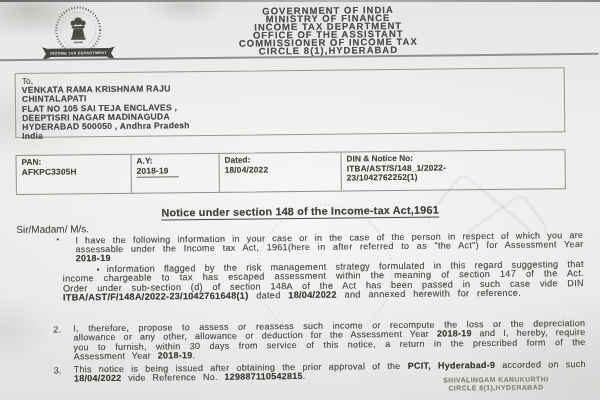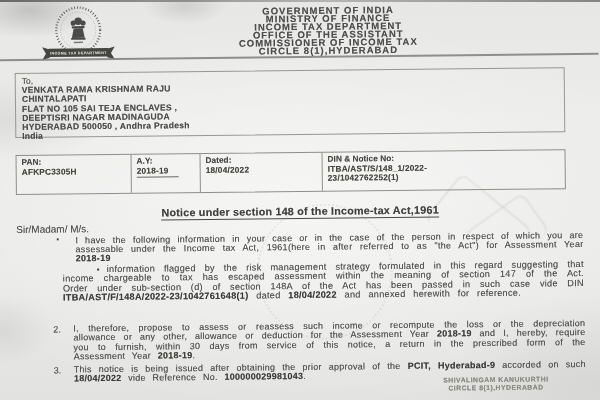--- a/index.html
+++ b/index.html
@@ -31,21 +31,21 @@
     border:1px solid #97978f;padding:3px 0 0 6px;box-sizing:border-box;}
   .to{font-size:8.5px;color:#55554f;line-height:9px;}
   .addr-line{font-size:8.6px;font-weight:bold;color:#4c4c4a;line-height:9.3px;letter-spacing:.25px;}
   .addr-line.last{letter-spacing:.1px;}
 
   
   .meta{position:absolute;top:152px;left:16px;width:550px;display:flex;
     border:1px solid #8f8f89;box-sizing:border-box;background:rgba(255,255,255,.12);}
   .cell{border-right:1px solid #8f8f89;padding:2px 5px 4px;box-sizing:border-box;min-height:38px;}
   .cell:last-child{border-right:none;}
-  .c1{width:115px;} .c2{width:69px;} .c3{width:122px;} .c4{flex:1;}
+  .c1{width:115px;} .c2{width:88px;} .c3{width:122px;} .c4{flex:1;}
   .mlabel{display:block;font-weight:bold;font-size:8.3px;color:#484844;line-height:9px;}
   .mvalue{display:block;font-weight:bold;font-size:8.3px;color:#45453f;line-height:9px;margin-top:1px;letter-spacing:.2px;}
   .ay-u{display:inline-block;border-bottom:1px solid #6a6a64;padding:0 10px 1px 0;}
   .din-val{max-width:152px;}
 
   
   .title{position:absolute;top:201px;left:0;right:0;text-align:center;}
   .title span{font-size:10.8px;font-weight:bold;color:#3f3f3b;letter-spacing:.2px;
     border-bottom:1.4px solid #4a4a44;padding-bottom:1px;}
 
@@ -169,21 +169,21 @@
   <div class="ni n2">
     <span class="num">2.</span>
     <div class="txt just">
       <span>I, therefore, propose to assess or reassess such income or recompute the loss or the depreciation allowance or any other, allowance or deduction for the Assessment Year </span><span class="bd">2018-19</span><span> and I, hereby, require you to furnish, within 30 days from service of this notice, a return in the prescribed form of the Assessment Year </span><span class="bd">2018-19</span><span>.</span>
     </div>
   </div>
 
   <div class="ni n3">
     <span class="num">3.</span>
     <div class="txt just">
-      <span>This notice is being issued after obtaining the prior approval of the </span><span class="bd">PCIT, Hyderabad-9</span><span> accorded on such </span><span class="bd">18/04/2022</span><span> vide Reference No. </span><span class="bd">100000029981043</span><span>.</span>
+      <span>This notice is being issued after obtaining the prior approval of the </span><span class="bd">PCIT, Hyderabad-9</span><span> accorded on such </span><span class="bd">18/04/2022</span><span> vide Reference No. </span><span class="bd">129887110542815</span><span>.</span>
     </div>
   </div>
 
   <div class="sig">
     <div>SHIVALINGAM KANUKURTHI</div>
     <div>CIRCLE 8(1),HYDERABAD</div>
   </div>
 
 </div>
 

